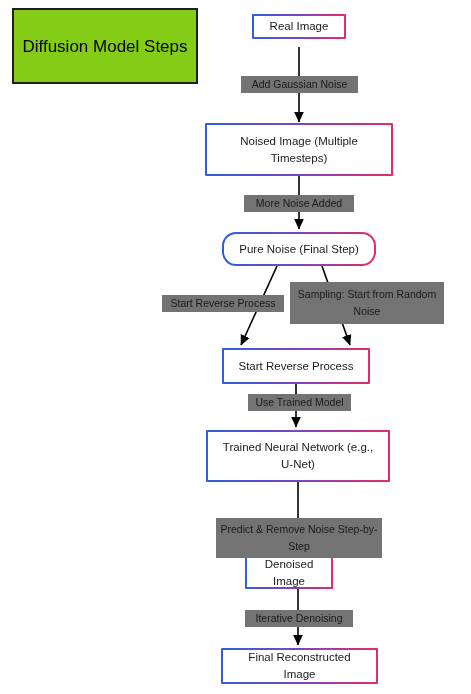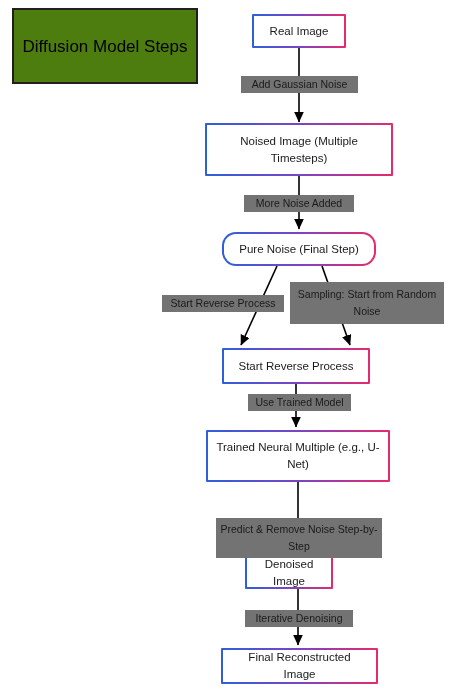--- a/index.html
+++ b/index.html
@@ -24,21 +24,21 @@
     height: 694px;
   }
 
   
   .title-box {
     position: absolute;
     left: 12px;
     top: 8px;
     width: 186px;
     height: 76px;
-    background: #4d7c0f;
+    background: #84cc16;
     border: 2px solid #231f20;
     box-sizing: border-box;
     display: flex;
     align-items: center;
     justify-content: center;
     text-align: center;
     font-size: 17px;
     line-height: 25px;
     color: #000000;
     padding: 0 8px;
@@ -108,29 +108,29 @@
 
   <line x1="296" y1="384" x2="296" y2="427" stroke="#000000" stroke-width="1.6" marker-end="url(#arrowhead)"></line>
 
   <line x1="298" y1="482" x2="298" y2="553" stroke="#000000" stroke-width="1.6" marker-end="url(#arrowhead)"></line>
 
   <line x1="298" y1="589" x2="298" y2="645" stroke="#000000" stroke-width="1.6" marker-end="url(#arrowhead)"></line>
 </svg>
 
 <div class="title-box">Diffusion Model Steps</div>
 
-<div class="node" style="left:252px; top:14px; width:94px; height:34px;">Real Image</div>
+<div class="node" style="left:252px; top:14px; width:94px; height:25px;">Real Image</div>
 
 <div class="node" style="left:205px; top:123px; width:188px; height:53px;">Noised Image (Multiple Timesteps)</div>
 
 <div class="node" style="left:222px; top:232px; width:154px; height:34px;border-radius:14px;">Pure Noise (Final Step)</div>
 
 <div class="node" style="left:222px; top:348px; width:148px; height:36px;">Start Reverse Process</div>
 
-<div class="node" style="left:206px; top:430px; width:184px; height:52px;">Trained Neural Multiple (e.g., U-Net)</div>
+<div class="node" style="left:206px; top:430px; width:184px; height:52px;">Trained Neural Network (e.g., U-Net)</div>
 
 <div class="node" style="left:245px; top:556px; width:88px; height:33px;">Denoised Image</div>
 
 <div class="node" style="left:221px; top:648px; width:157px; height:36px;">Final Reconstructed Image</div>
 
 <div class="edge-label" style="left:241px; top:76px; width:117px; height:17px;">Add Gaussian Noise</div>
 
 <div class="edge-label" style="left:244px; top:195px; width:110px; height:17px;">More Noise Added</div>
 
 <div class="edge-label" style="left:162px; top:295px; width:122px; height:17px;">Start Reverse Process</div>

